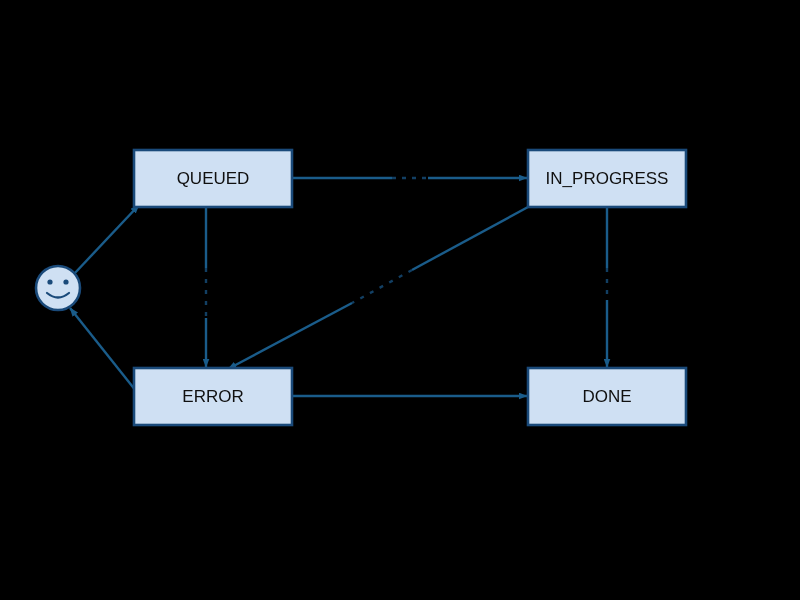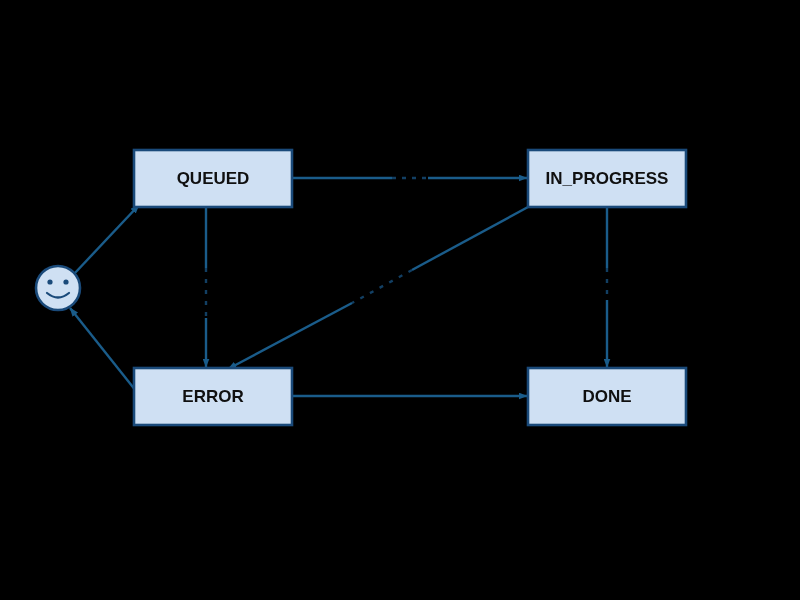--- a/index.html
+++ b/index.html
@@ -11,21 +11,20 @@
     width: 800px;
     height: 600px;
     overflow: hidden;
     font-family: "Liberation Sans", sans-serif;
   }
   #canvas {
     position: relative;
     width: 800px;
     height: 472px;
     background: #000000;
-    font-weight: bold;
   }
   svg.diagram {
     position: absolute;
     top: 0;
     left: 0;
     width: 800px;
     height: 600px;
     display: block;
   }
   .node-label {

